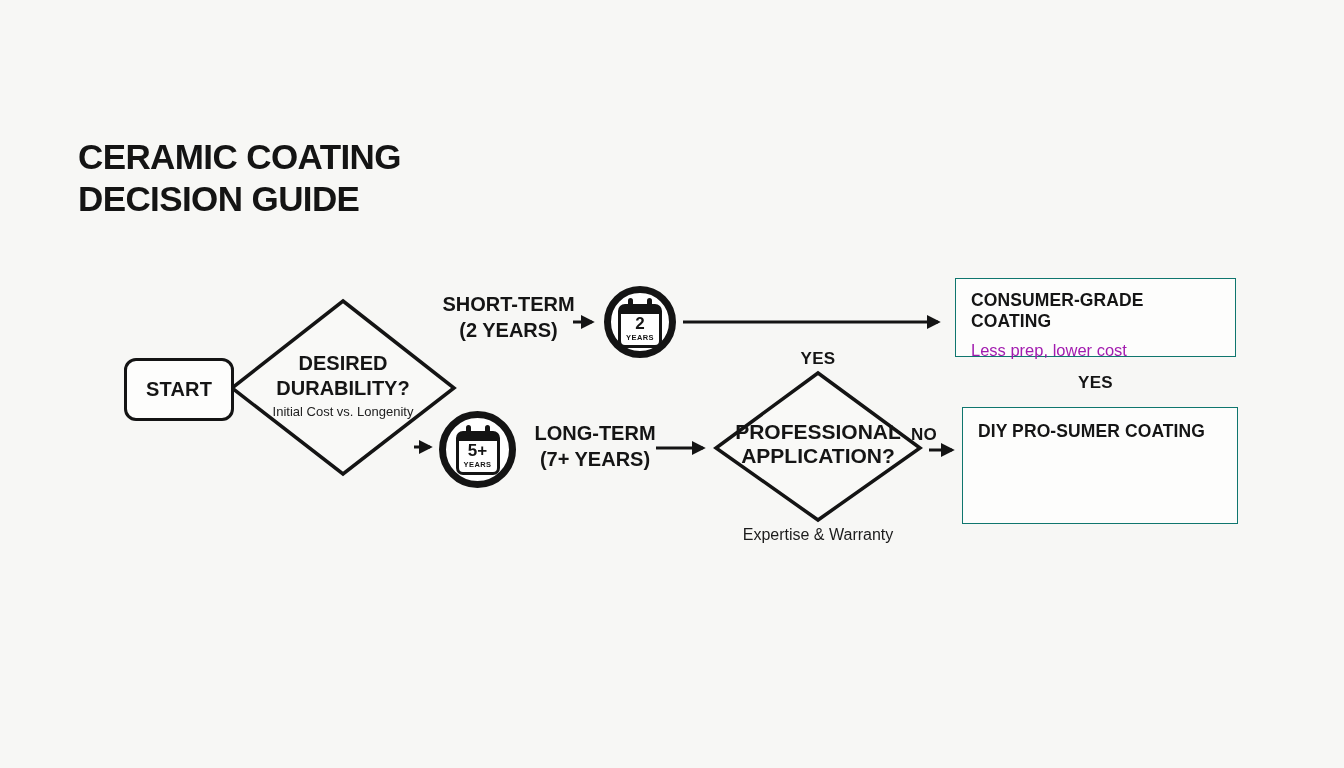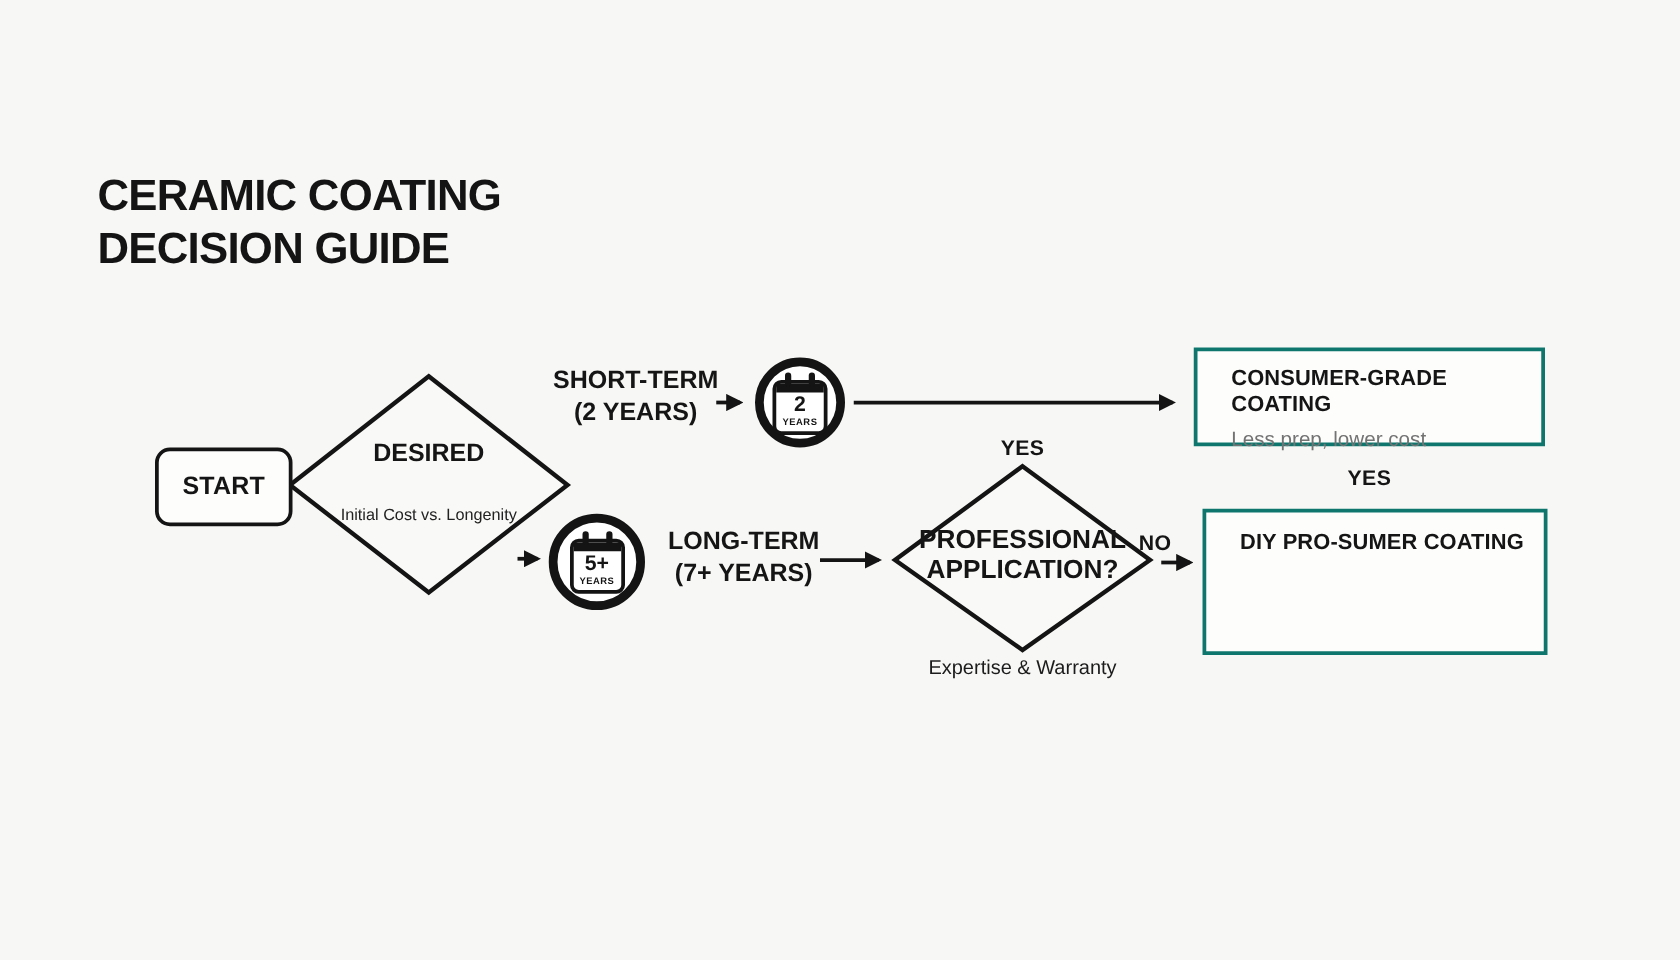--- a/index.html
+++ b/index.html
@@ -43,27 +43,27 @@
   .branch-label { text-align:center; font-weight:bold; font-size:20px; line-height:26px; }
   .short-label { left:436px; top:291px; width:145px; }
   .long-label  { left:521px; top:420px; width:148px; }
   .yes-no { font-weight:bold; font-size:17px; letter-spacing:0.3px; }
   .yes-top   { left:768px; top:349px; width:100px; text-align:center; }
   .no-label  { left:904px; top:425px; width:40px; text-align:center; }
   .yes-right { left:955px; top:373px; width:281px; text-align:center; }
 
   
   .result-box {
-    background:#fdfdfc; border:3px solid #0f766e; box-sizing:border-box;
-    padding:11px 15px 0 27px;
+    background:#fdfdfc; border:1px solid #0f766e; box-sizing:border-box;
+    padding:11px 15px 0 15px;
   }
   .consumer-box { left:955px; top:278px; width:281px; height:79px; }
   .diy-box      { left:962px; top:407px; width:276px; height:117px; padding-top:13px; }
   .result-title { font-size:17.5px; font-weight:bold; letter-spacing:0.1px; }
-  .result-sub   { font-size:16.5px; color:#737373; }
+  .result-sub   { font-size:16.5px; color:#a21caf; }
   .consumer-box .result-sub { margin-top:9px; }
   .diy-box .result-sub      { margin-top:21px; }
 
   
   .circle-icon {
     background:#fff; border:7px solid #141414; border-radius:50%;
     box-sizing:border-box;
     display:flex; align-items:center; justify-content:center;
   }
   .circle-2y { left:604px; top:286px; width:72px; height:72px; }
@@ -100,20 +100,21 @@
   <span>CERAMIC COATING</span>
   <span>DECISION GUIDE</span>
 </div>
 
 <div class="abs node start-box">
   <span>START</span>
 </div>
 
 <div class="abs node diamond-text d1-title">
   <span style="display:block">DESIRED</span>
+  <span style="display:block">DURABILITY?</span>
 </div>
 <div class="abs node diamond-text d1-sub">Initial Cost vs. Longenity</div>
 
 <div class="abs node branch-label short-label">
   <span style="display:block">SHORT-TERM</span>
   <span style="display:block">(2 YEARS)</span>
 </div>
 
 <div class="abs node circle-icon circle-2y">
   <div class="cal">

